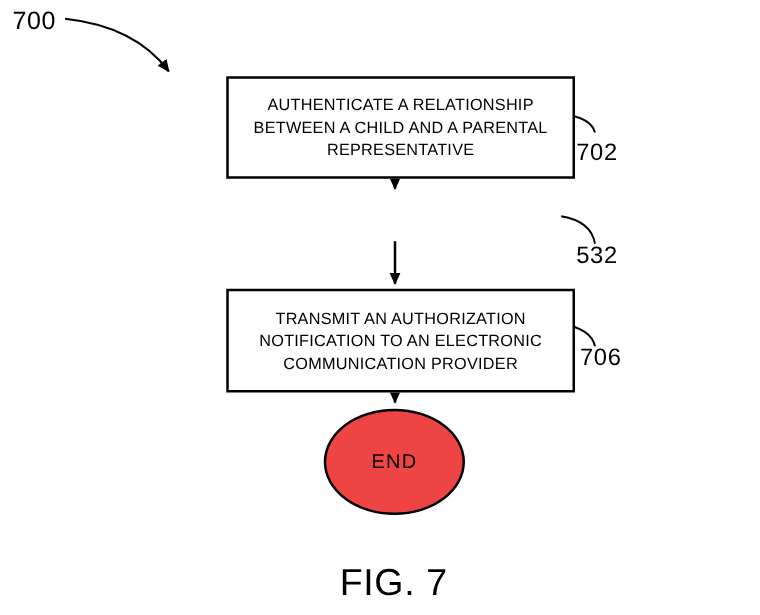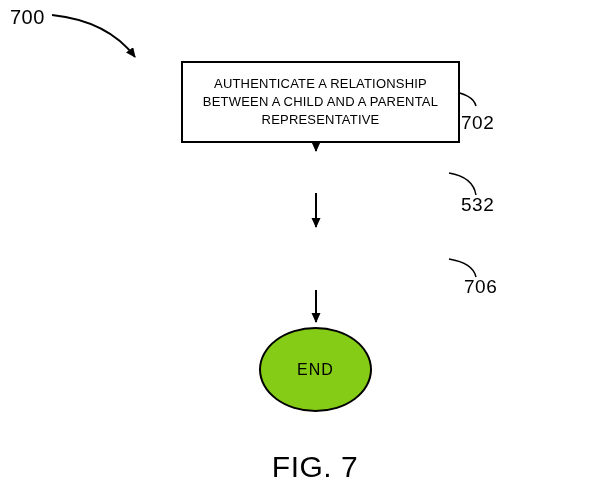--- a/index.html
+++ b/index.html
@@ -53,21 +53,21 @@
   .ref-704 { left: 461px; top: 194px; }
   .ref-706 { left: 464px; top: 276px; }
   .terminator {
     position: absolute;
     left: 259px;
     top: 327px;
     width: 109px;  
     height: 81px;
     border: 2.5px solid #000000;
     border-radius: 50%;
-    background: #84cc16;
+    background: #ef4444;
     display: flex;
     align-items: center;
     justify-content: center;
     font-size: 16px;
     letter-spacing: 1px;
   }
   .caption {
     position: absolute;
     left: 0;
     top: 450px;
@@ -100,19 +100,20 @@
     <path d="M 449 259 Q 473 263 476 277" fill="none" stroke="#000000" stroke-width="1.5"></path>
   </svg>
 
   <div class="ref-label ref-700">700</div>
 
   <div class="step-box box-1">AUTHENTICATE A RELATIONSHIP BETWEEN A CHILD AND A PARENTAL REPRESENTATIVE</div>
   <div class="ref-label ref-702">702</div>
 
   <div class="ref-label ref-704">532</div>
 
+  <div class="step-box box-3">TRANSMIT AN AUTHORIZATION NOTIFICATION TO AN ELECTRONIC COMMUNICATION PROVIDER</div>
   <div class="ref-label ref-706">706</div>
 
   <div class="terminator">END</div>
 
   <div class="caption">FIG. 7</div>
 
 </div>
 
 </body></html>

